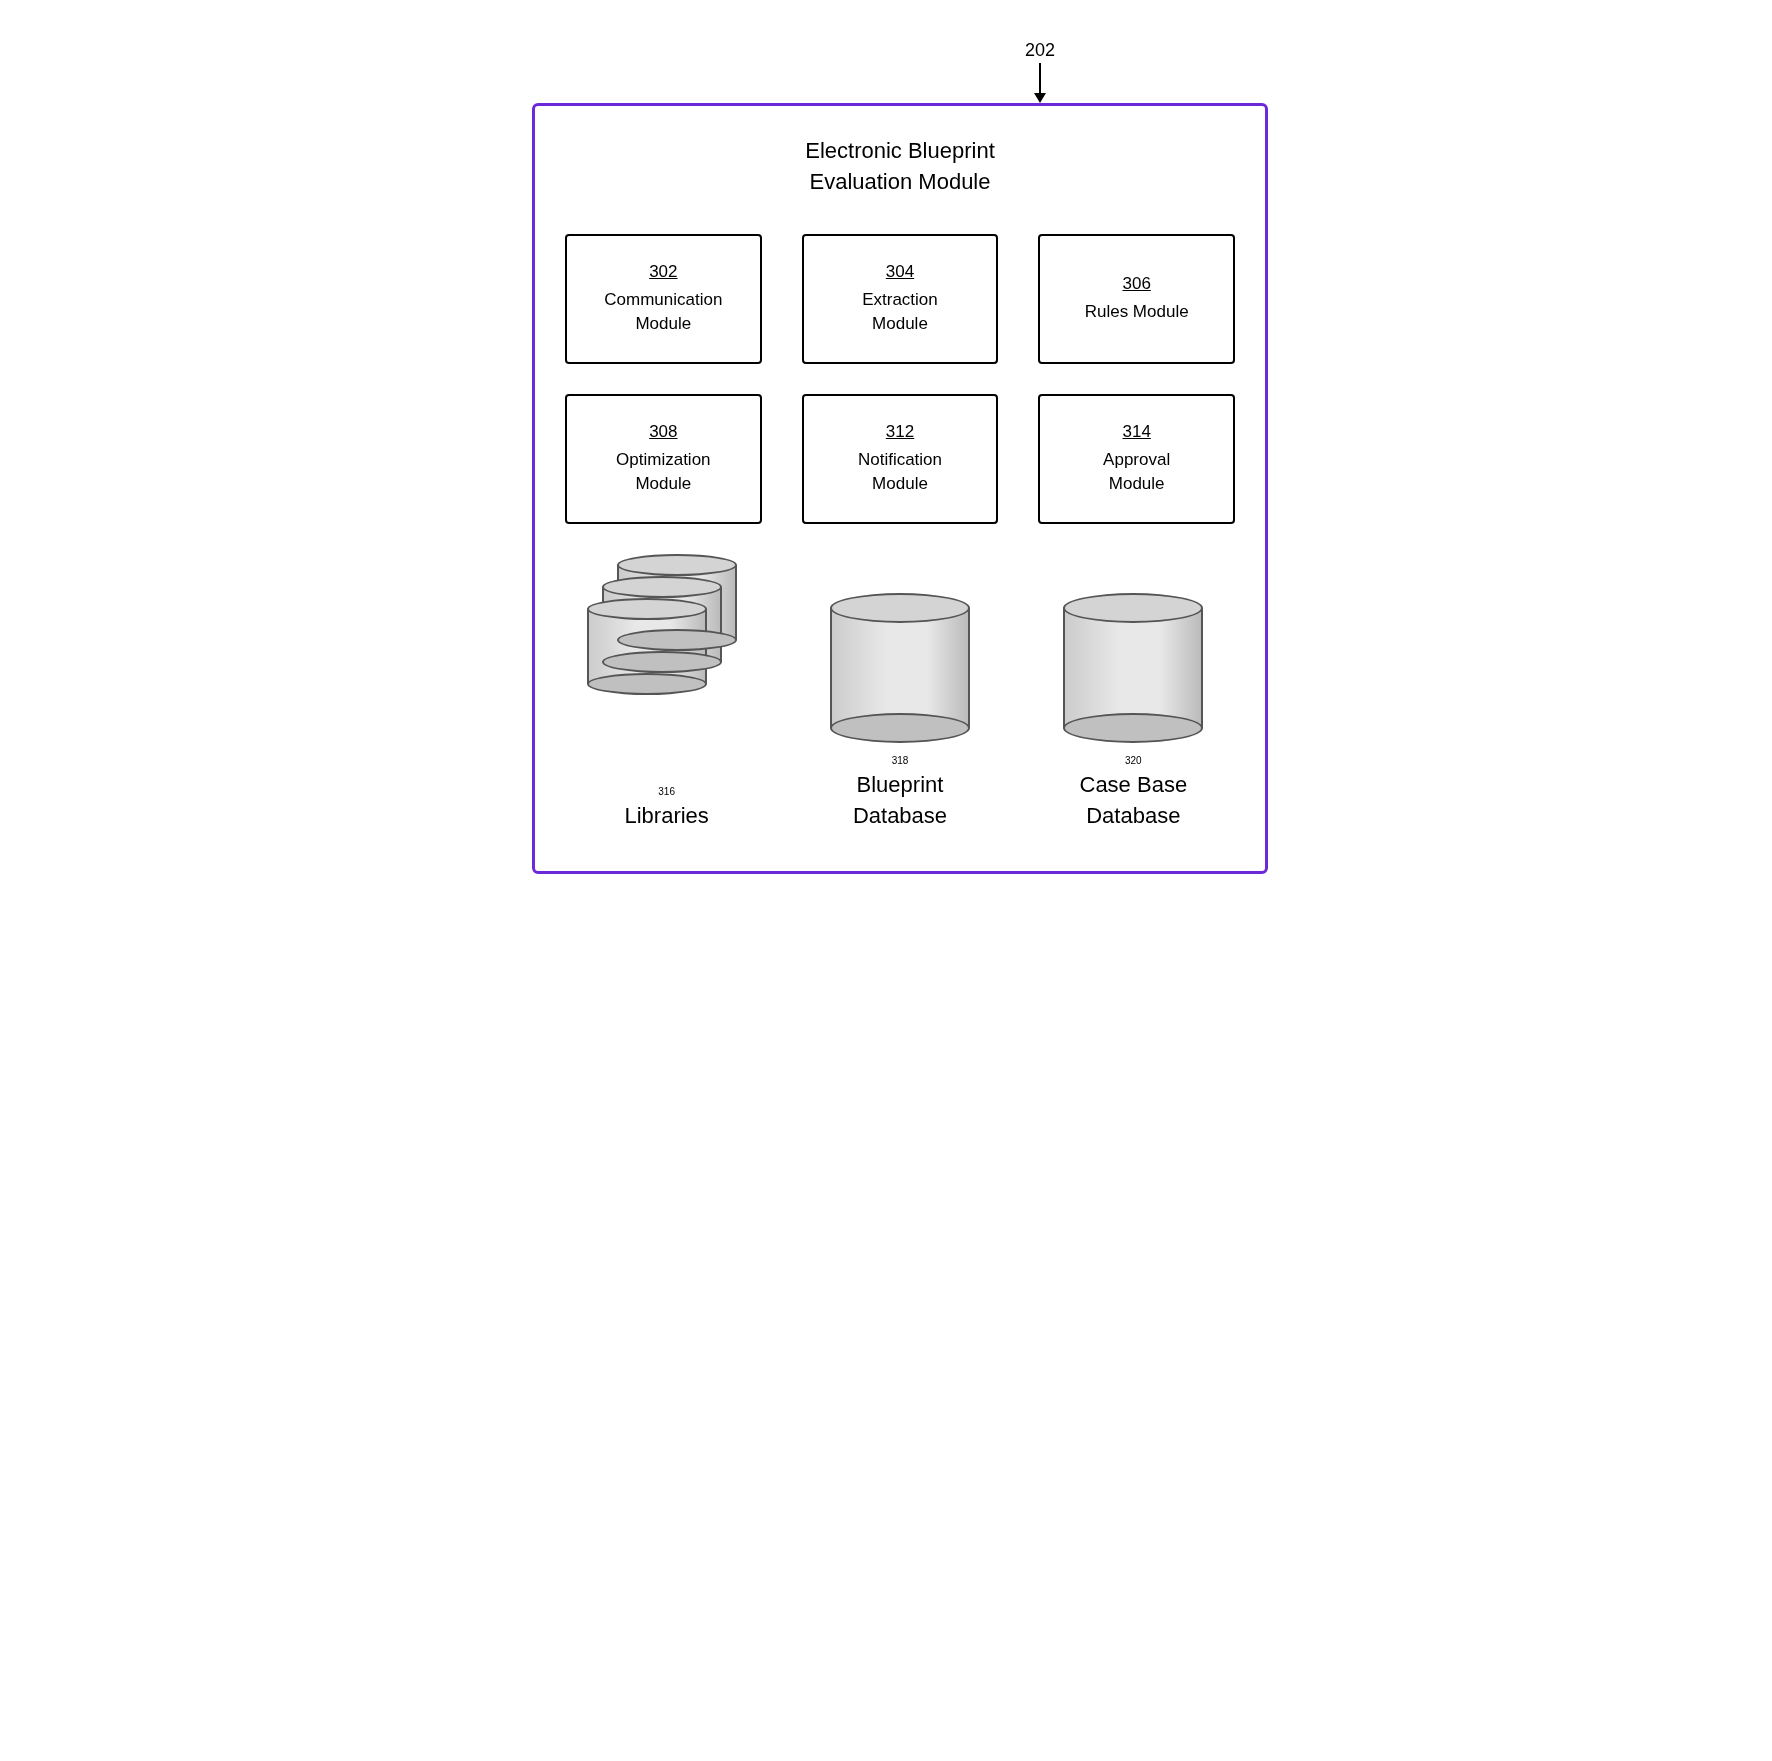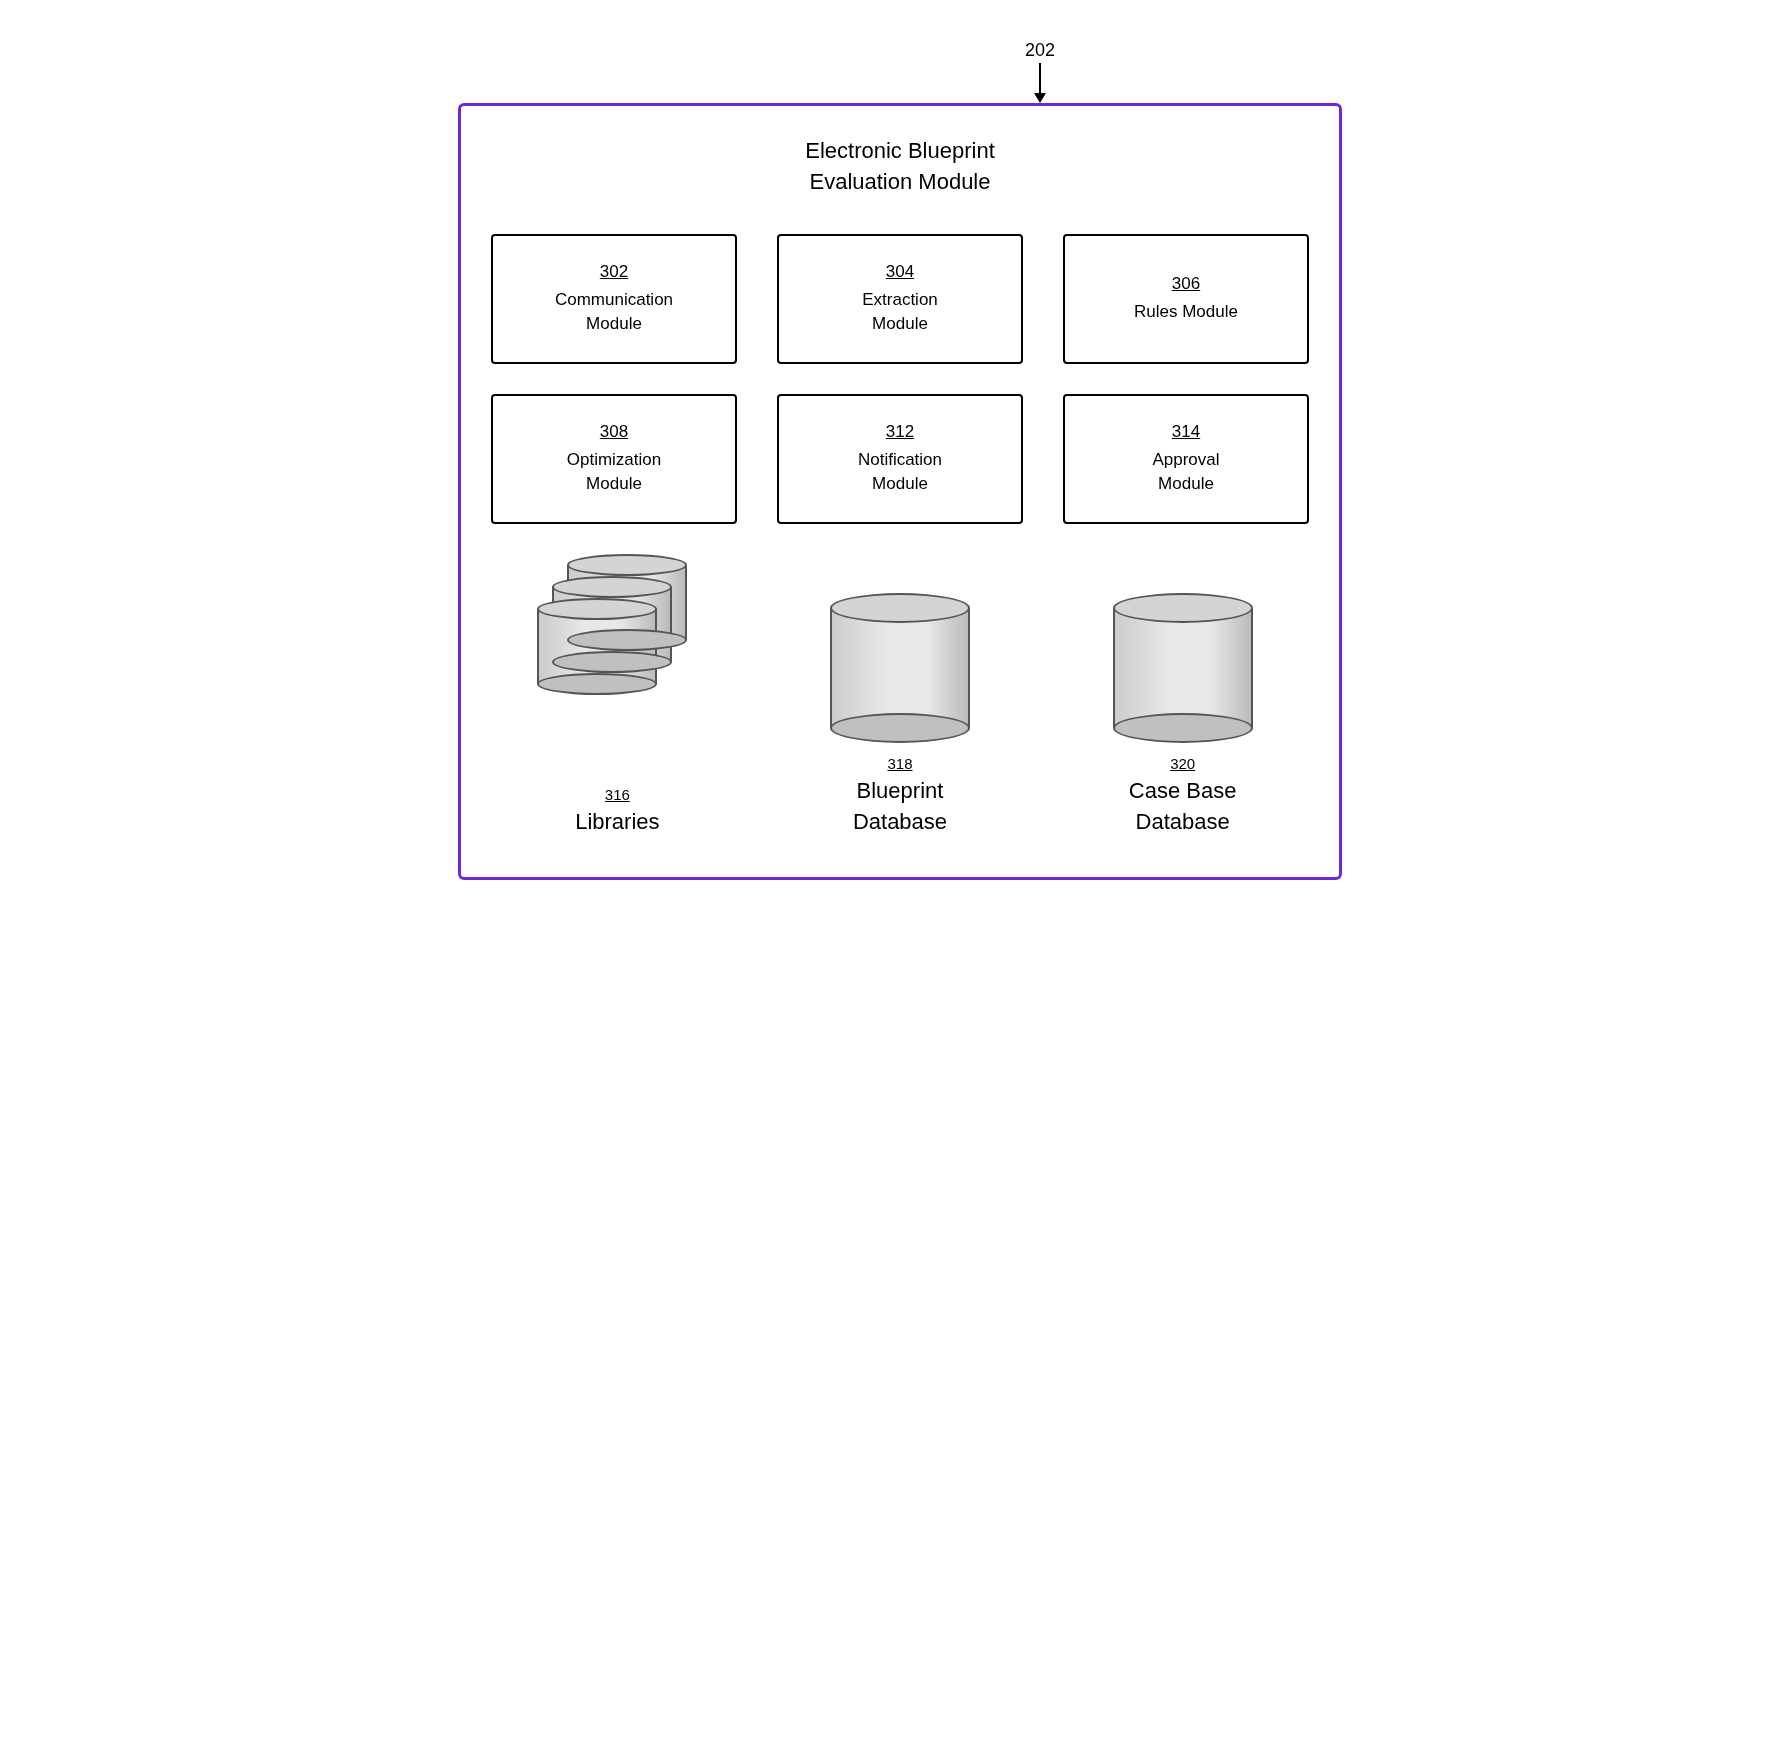--- a/index.html
+++ b/index.html
@@ -7,21 +7,21 @@
       background: #fff;
       font-family: Arial, sans-serif;
       display: flex;
       justify-content: center;
       align-items: flex-start;
       padding: 40px 20px;
       min-height: 100vh;
     }
     .diagram-wrapper {
       position: relative;
-      width: 884px;
+      width: 736px;
       margin-left: 28px;
     }
     .main-box {
       border: 3px solid #6d28d9;
       border-radius: 6px;
       padding: 30px 30px 40px 30px;
       background: #fff;
     }
     .system-title {
       text-align: center;
@@ -134,22 +134,21 @@
     }
     .cyl-front {
       left: 0px;
       top: 44px;
     }
     .db-label {
       text-align: center;
       margin-top: 12px;
     }
     .db-number {
-      text-decoration: underline;
-      font-size: 15px;
+      font-size: 10px;
       display: block;
       margin-bottom: 4px;
     }
     .db-name {
       font-size: 22px;
       line-height: 1.4;
     }
     
     .top-label-area {
       display: flex;

